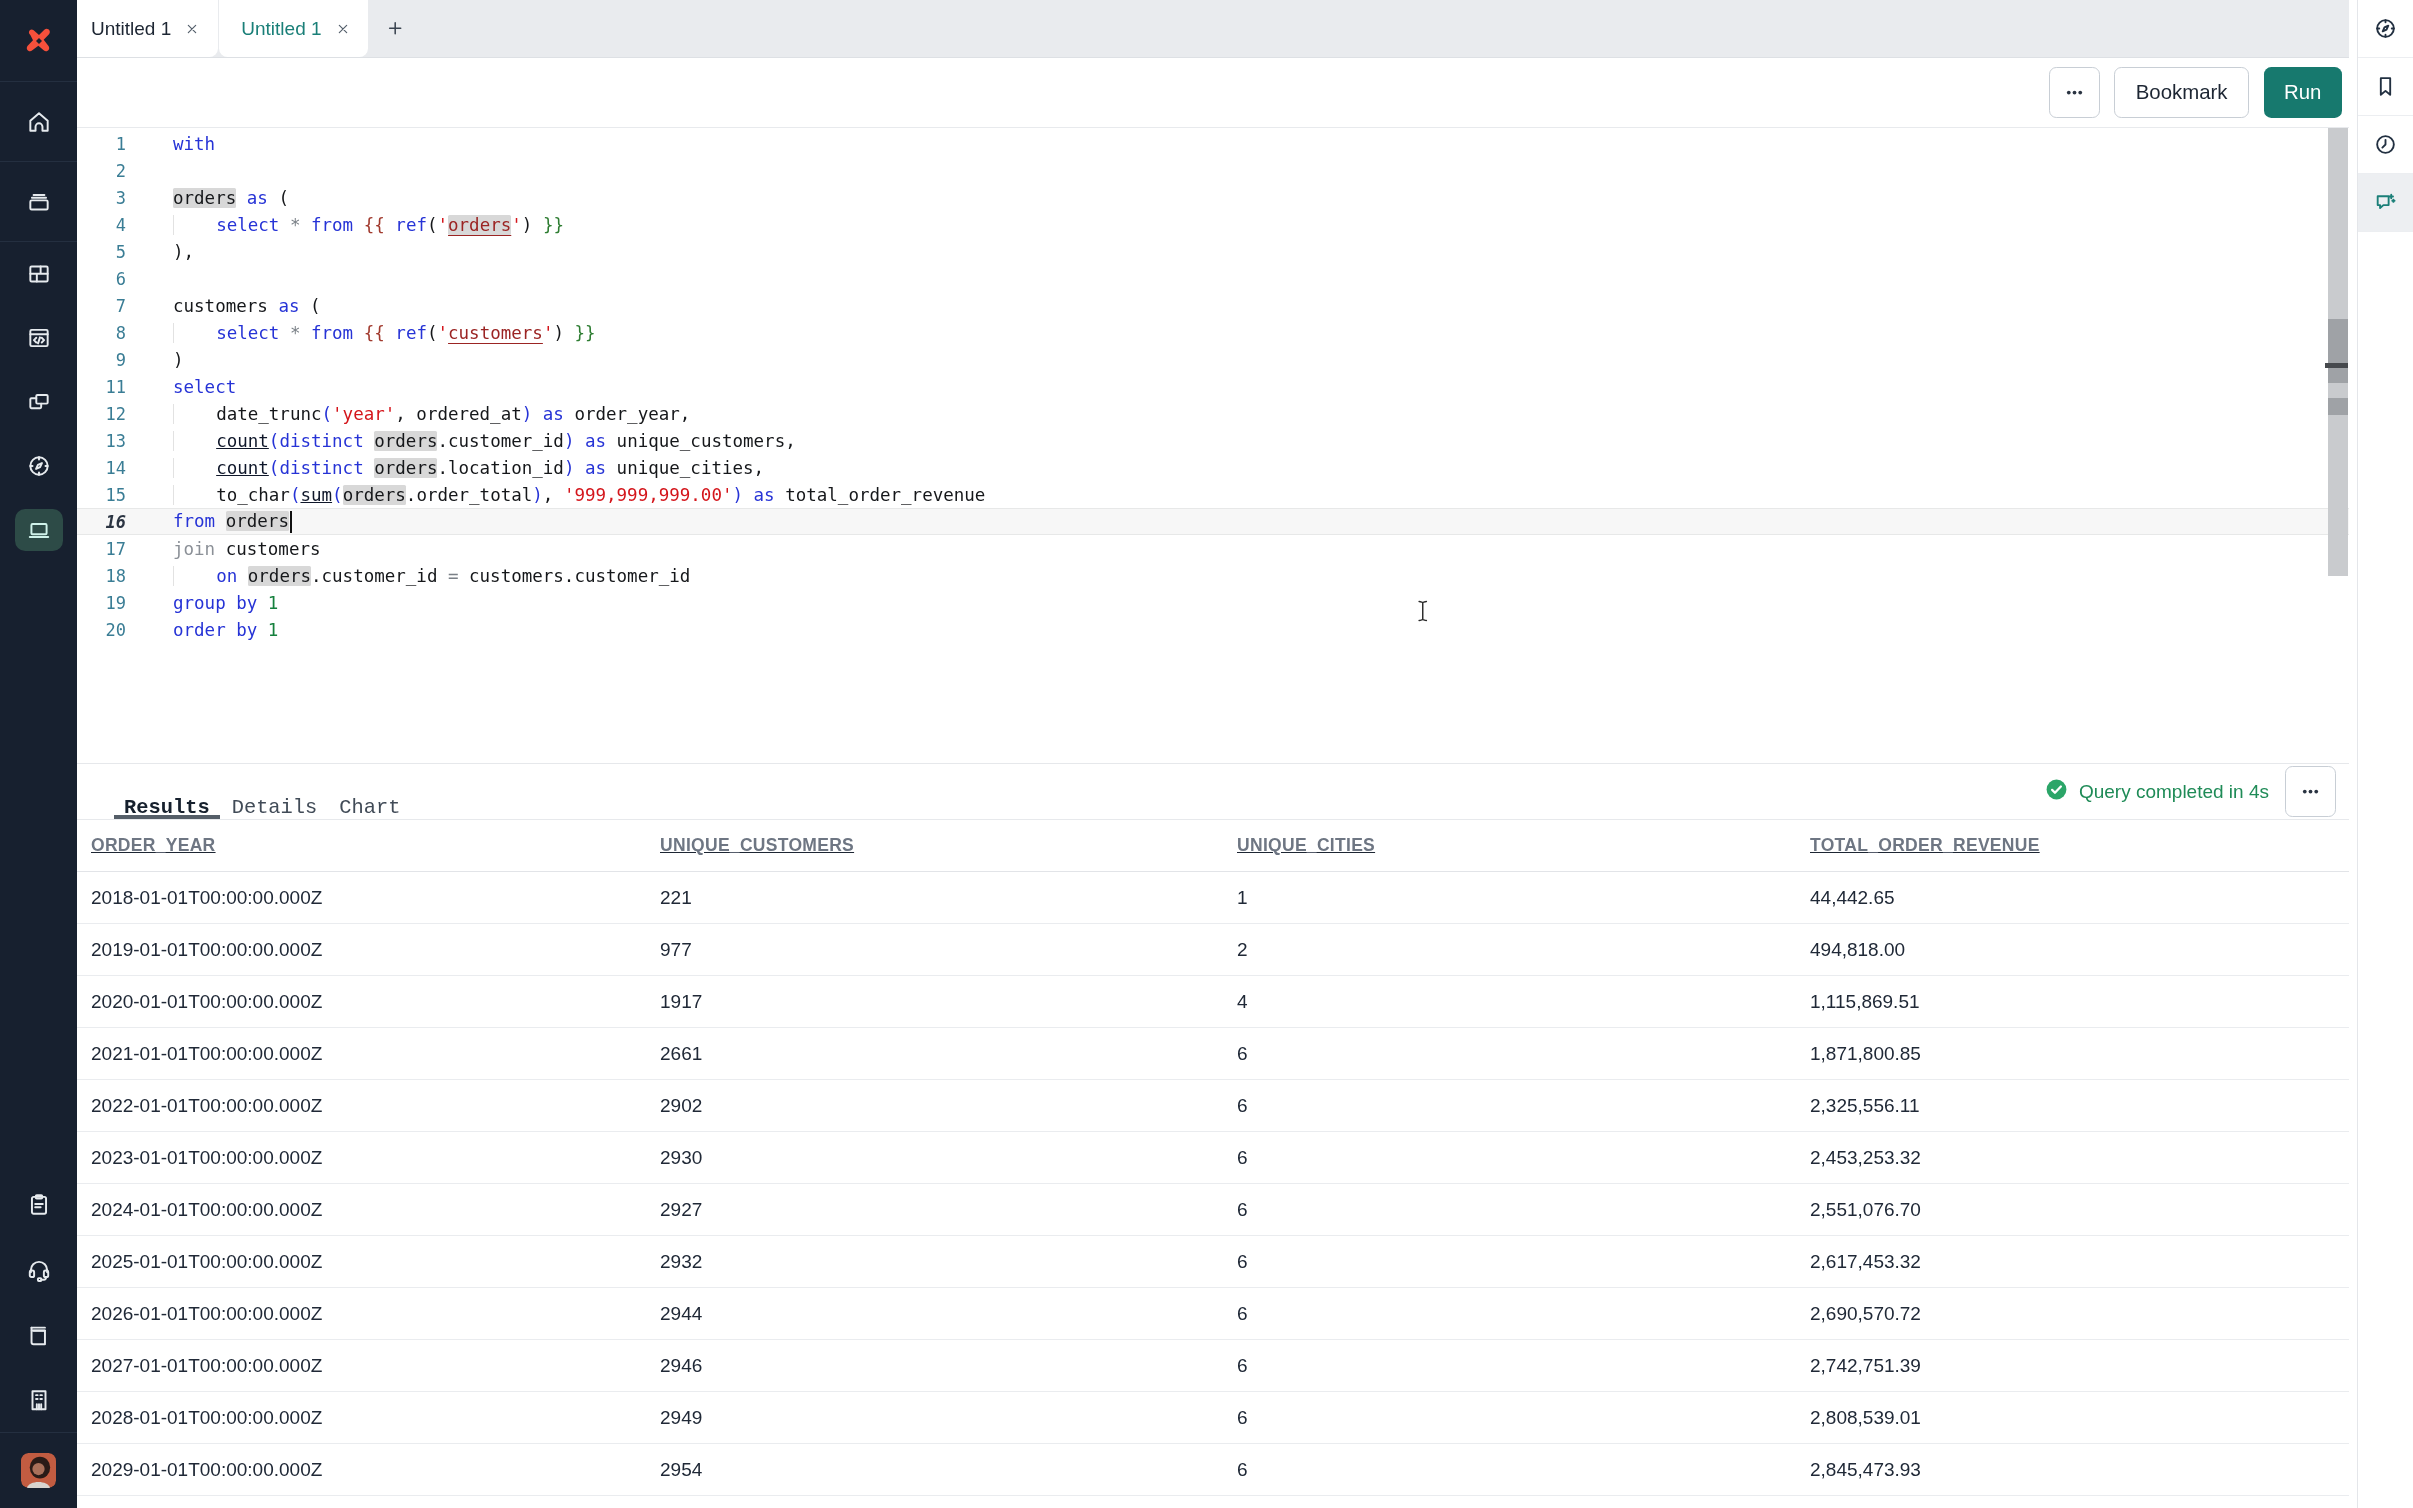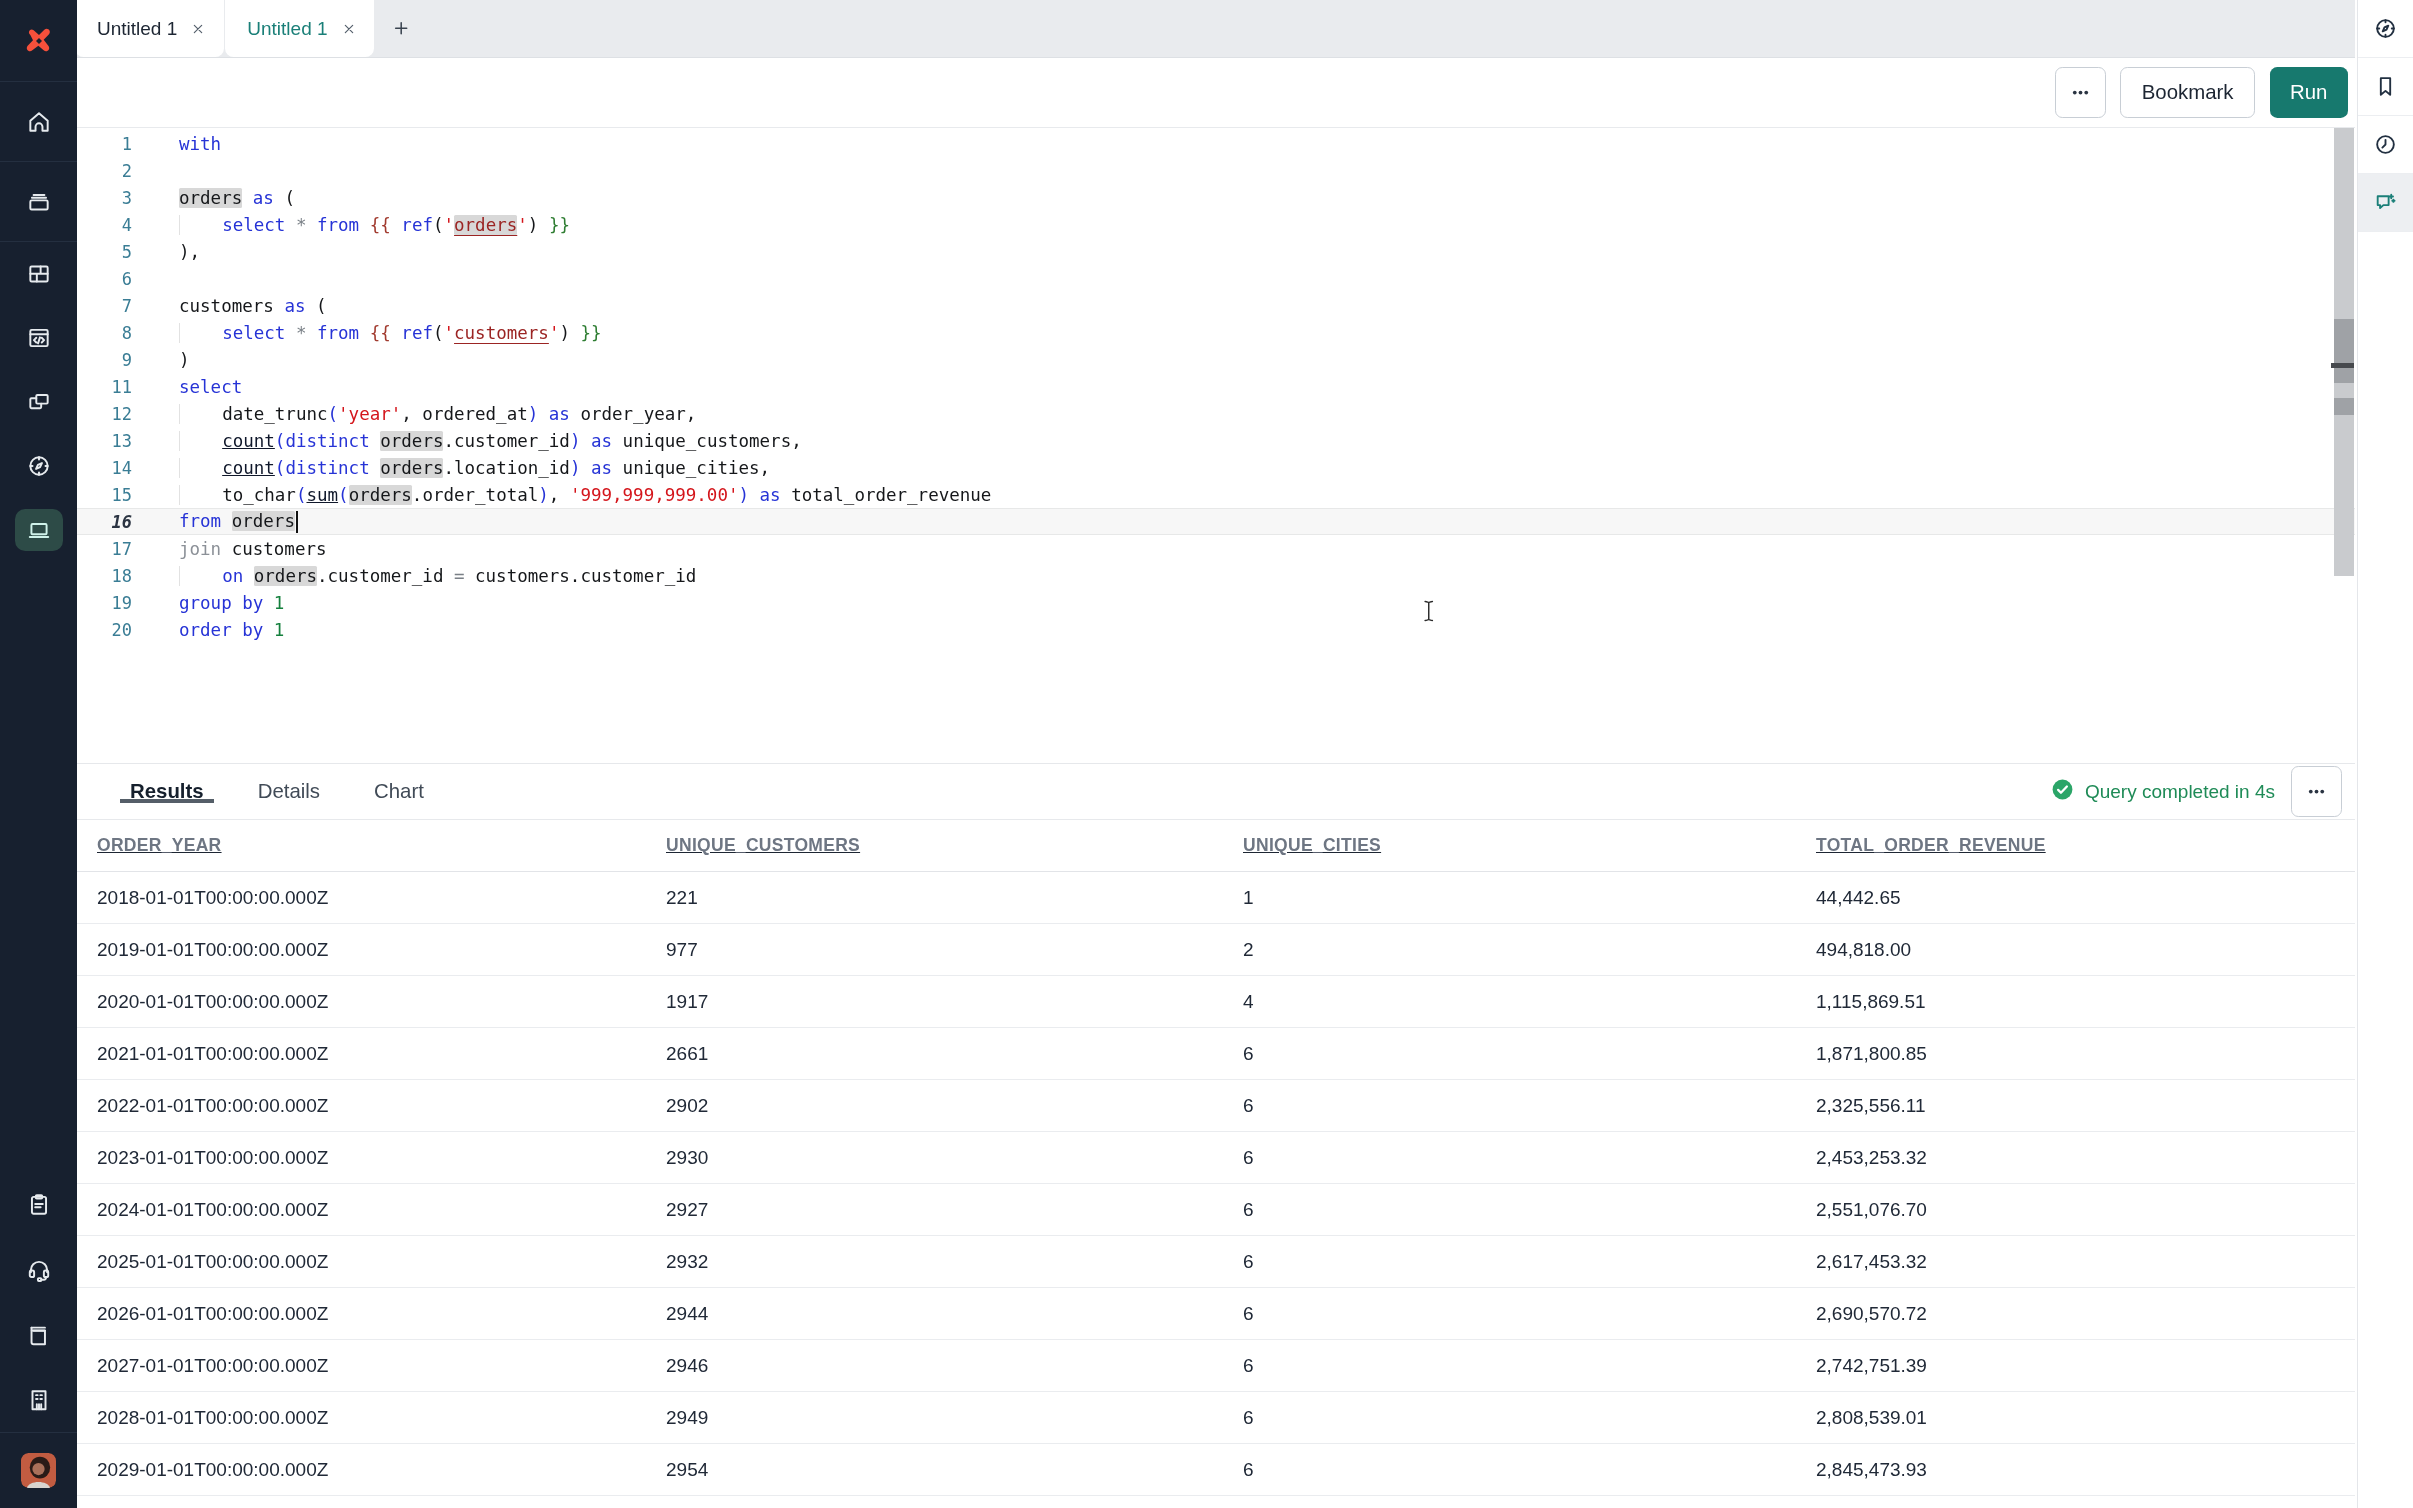--- a/index.html
+++ b/index.html
@@ -23,21 +23,21 @@
 
   
   #right-rail{position:absolute;right:0;top:0;width:56px;height:1508px;background:#fff;
               border-left:0.7px solid #E4E6EA;z-index:5;}
   .rrail-cell{height:58px;display:flex;align-items:center;justify-content:center;
               border-bottom:0.7px solid #ECEEF1;color:#223041;}
   .rrail-cell svg{width:25px;height:25px;}
   .rrail-cell.active{background:#EDEFF2;color:#1B7F78;}
 
   
-  #main{position:absolute;left:75px;top:0;width:2280px;height:1508px;}
+  #main{position:absolute;left:69px;top:0;width:2280px;height:1508px;}
 
   
   #tabbar{height:58px;background:#E9EBEE;display:flex;align-items:stretch;
           border-bottom:0.7px solid #DDE0E4;}
   #tabs{display:flex;align-items:stretch;}
   .tab{background:#fff;display:flex;align-items:center;gap:13px;padding:0 17.5px 0 22px;
        margin-right:1.5px;border-radius:0 0 8.7px 8.7px;font-size:19px;color:#1D2633;cursor:default;}
   .tab.accent{color:#1A7F78;}
   .tab .closeicon{color:#55606C;display:flex;}
   .tab .closeicon svg{width:16px;height:16px;}
@@ -79,21 +79,21 @@
   #ruler .dark{position:absolute;left:-2.9px;top:235px;width:23px;height:5.1px;background:#46494D;}
   #ruler .mark{position:absolute;left:0;top:270px;width:20.4px;height:17px;background:#9FA2A6;}
 
   #ibeam{position:absolute;left:1345px;top:469px;color:#2B2B2B;}
   #ibeam svg{width:17.5px;height:28px;}
 
   
   #results{height:746px;border-top:0.7px solid #E6E8EB;background:#fff;}
   #rtabbar{height:56px;display:flex;align-items:stretch;border-bottom:0.7px solid #E7E9EC;
            padding-left:55px;padding-right:13px;}
-  #rtabs{display:flex;align-items:center;gap:54px;}
+  #rtabs{display:flex;align-items:flex-end;gap:22px;font-family:Liberation Mono, monospace;}
   .rtab{position:relative;display:flex;align-items:center;font-size:20.4px;color:#414B57;}
   .rtab.active{color:#16202D;font-weight:bold;}
   .rtab.active::after{content:"";position:absolute;left:-10.2px;right:-10.2px;bottom:0;height:3.6px;background:#555E68;}
   .status{margin-left:auto;display:flex;align-items:center;gap:10.2px;color:#1F8B57;font-size:19px;}
   .status svg{width:25px;height:25px;}
   #rtabbar .icon-btn{align-self:center;margin-left:16px;}
 
   
   .grid-row{display:grid;grid-template-columns:569px 577px 573px auto;padding-left:22px;align-items:center;}
   #thead{height:52px;border-bottom:0.7px solid #E2E4E8;text-decoration:underline;}

